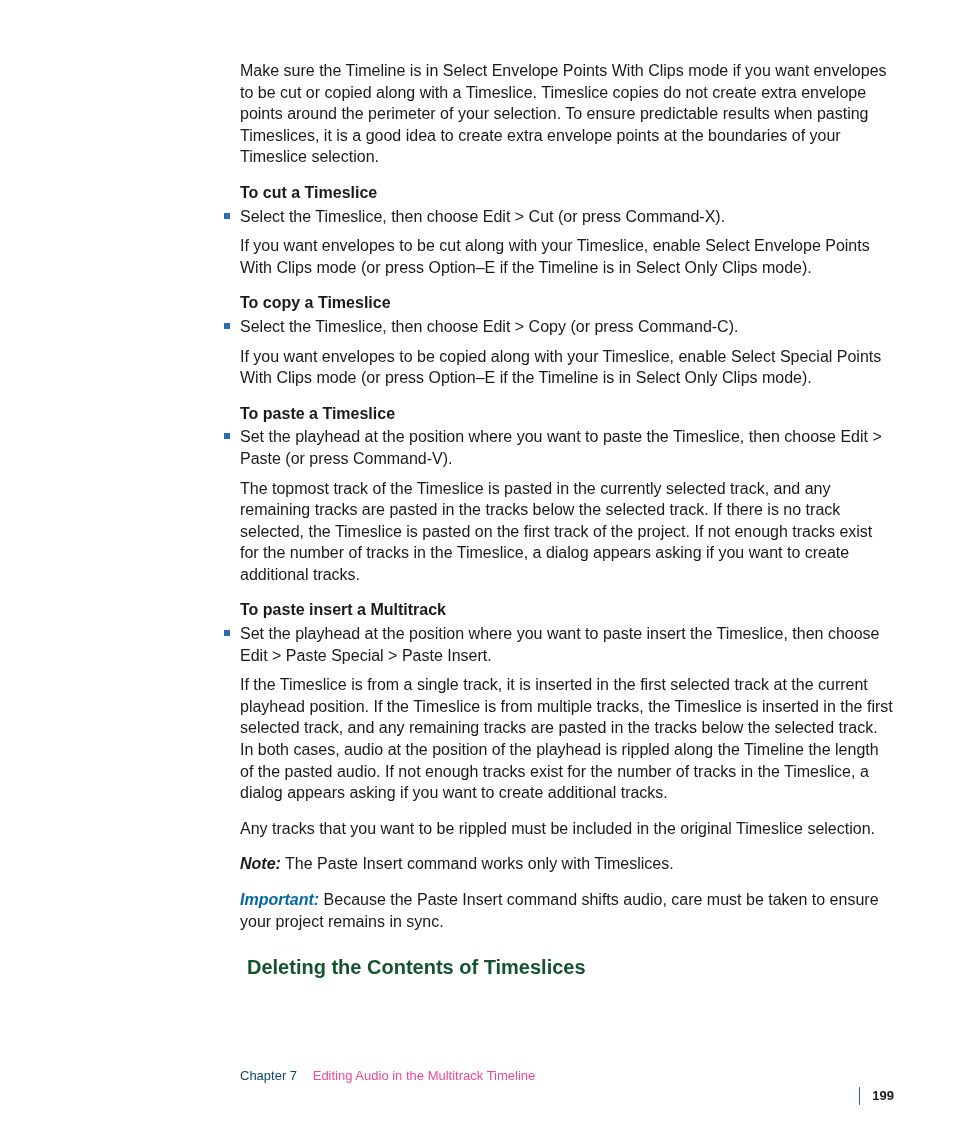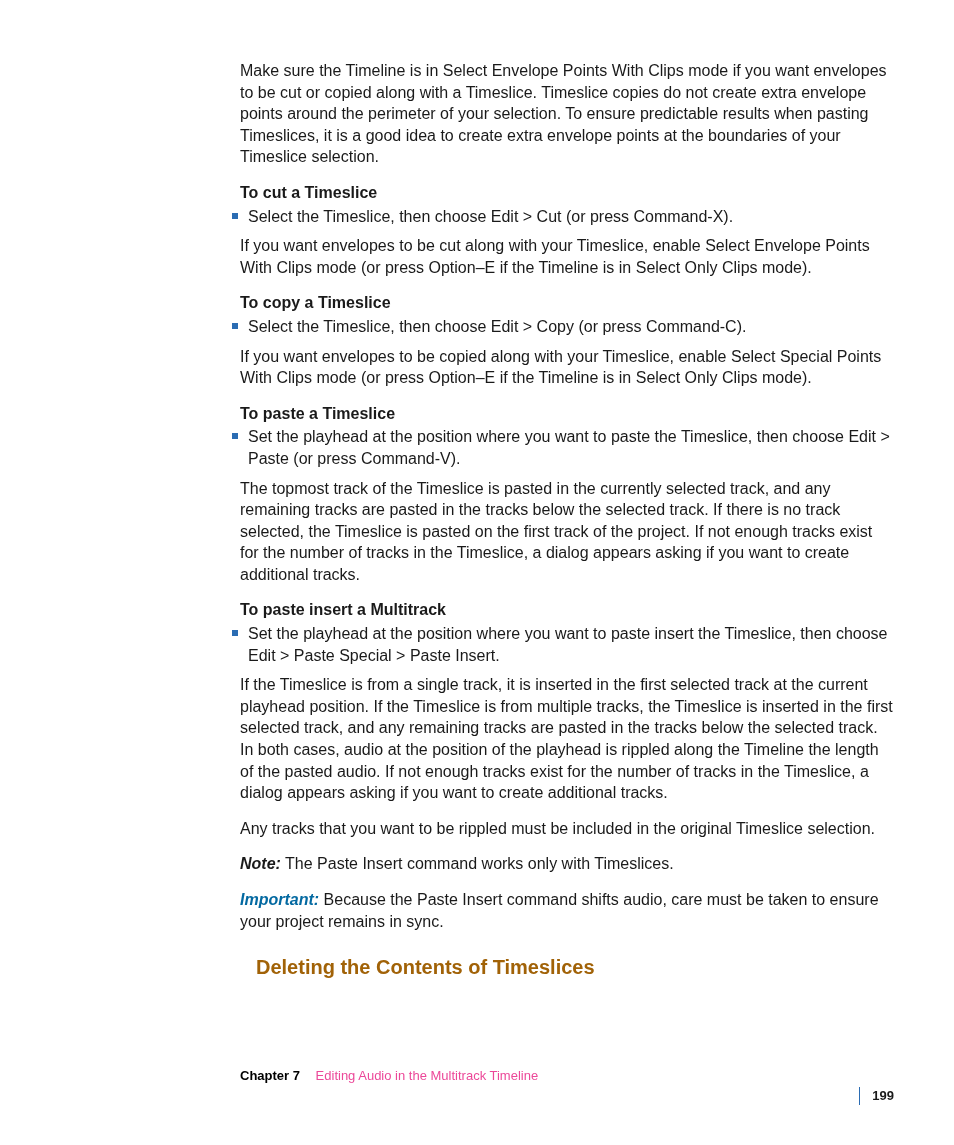--- a/index.html
+++ b/index.html
@@ -21,58 +21,58 @@
   .para {
     margin: 0 0 14px 0;
   }
   .subhead {
     font-weight: 700;
     margin: 14px 0 2px 0;
   }
   .bullet-row {
     position: relative;
     padding-left: 0;
-    margin: 0 0 8px 8px;
+    margin: 0 0 8px 0;
   }
   .bullet-row .square {
     position: absolute;
     left: -16px;
     top: 7px;
     width: 6px;
     height: 6px;
     background: #2b6cb3;
   }
   .note-label {
     font-weight: 700;
     font-style: italic;
   }
   .important-label {
     font-weight: 700;
     font-style: italic;
     color: #0369a1;
   }
   .section-heading {
-    color: #a16207;
+    color: #14532d;
     font-weight: 600;
     font-size: 20px;
-    margin: 22px 0 4px 16px;
+    margin: 22px 0 4px 7px;
   }
   .footer {
     position: absolute;
     bottom: 40px;
     left: 240px;
     right: 60px;
     font-size: 13px;
     display: flex;
     justify-content: space-between;
     align-items: center;
   }
   .footer-left .chap {
-    font-weight: 700;
-    color: #000000;
+    font-weight: 400;
+    color: #0c4a6e;
   }
   .footer-left .chap-title {
     color: #ec4899;
     margin-left: 12px;
   }
   .footer-right {
     font-weight: 700;
     border-left: 1px solid #2b6cb3;
     padding-left: 12px;
     margin-top: 40px;

